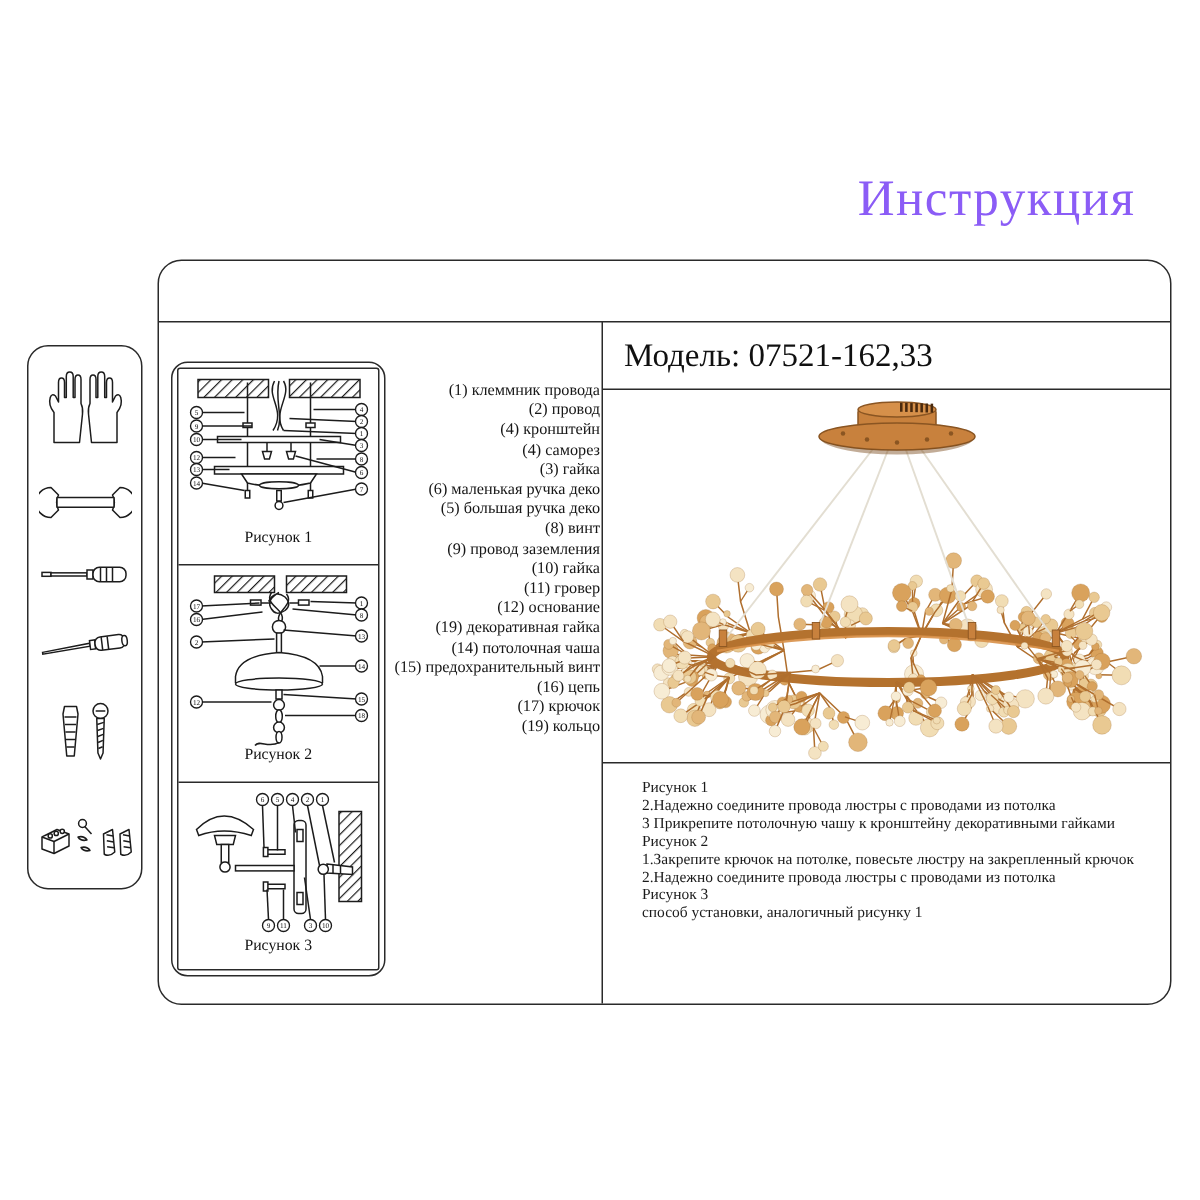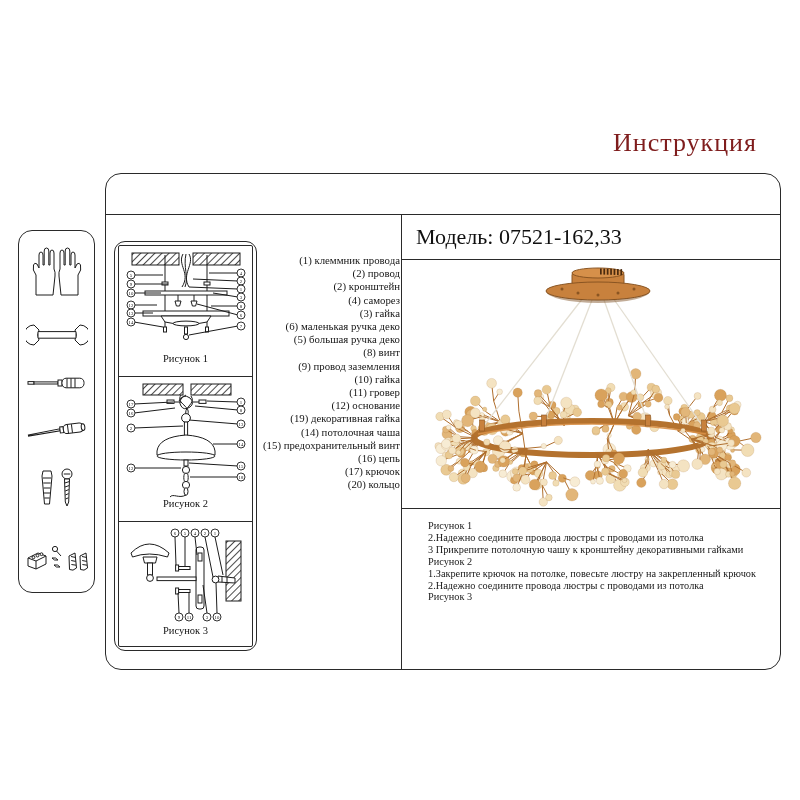--- a/index.html
+++ b/index.html
@@ -1,21 +1,21 @@
 <!DOCTYPE html>
 <html><head>
 <meta charset="utf-8">
 <style>
   html,body{margin:0;padding:0;}
   body{
     width:800px;height:800px;background:#ffffff;position:relative;
     font-family:"Liberation Serif", serif;color:#1b1b1b;overflow:hidden;
   }
   .page-title{
-    position:absolute;top:128px;right:43px;font-size:26px;letter-spacing:1px;color:#7f1d1d;
+    position:absolute;top:114px;right:43px;font-size:34px;letter-spacing:1px;color:#8b5cf6;
   }
   
   .main-frame{
     position:absolute;left:105px;top:173px;width:674px;height:495px;
     border:1.6px solid #2a2a2a;border-radius:16px;background:#fff;
   }
   .top-strip{
     position:absolute;left:0;top:0;right:0;height:40px;border-bottom:1.4px solid #2a2a2a;
   }
   .divider-v{
@@ -351,36 +351,36 @@
         <div class="fig-caption">Рисунок 3</div>
       </div>
 
     </div>
   </div>
 
   <div class="parts-list">
 
   <div class="part-line">(1) клеммник провода</div>
       <div class="part-line">(2) провод</div>
-      <div class="part-line">(2) кронштейн</div>
+      <div class="part-line">(4) кронштейн</div>
       <div class="part-line">(4) саморез</div>
       <div class="part-line">(3) гайка</div>
       <div class="part-line">(6) маленькая ручка деко</div>
       <div class="part-line">(5) большая ручка деко</div>
       <div class="part-line">(8) винт</div>
       <div class="part-line">(9) провод заземления</div>
       <div class="part-line">(10) гайка</div>
       <div class="part-line">(11) гровер</div>
       <div class="part-line">(12) основание</div>
       <div class="part-line">(19) декоративная гайка</div>
       <div class="part-line">(14) потолочная чаша</div>
       <div class="part-line">(15) предохранительный винт</div>
       <div class="part-line">(16) цепь</div>
       <div class="part-line">(17) крючок</div>
-      <div class="part-line">(20) кольцо</div>
+      <div class="part-line">(19) кольцо</div>
     </div>
 
   <div class="right-region">
     <div class="model-bar">Модель: 07521-162,33</div>
 
     <div class="photo-area">
       <svg id="chandelier-svg" width="379" height="248" viewBox="0 0 379 248">
         <g id="fol-back">
             <path d="M313.8 179.6 L320.1 196.9 L322.1 211.9" stroke="#b06f2e" stroke-width="1" fill="none"></path>
             <circle cx="322.11153437788846" cy="211.873533641717" r="5.949804210662842" fill="#e2b679" stroke="rgba(160,110,50,0.35)" stroke-width="0.5"></circle>
@@ -944,15 +944,16 @@
 
     <div class="instructions">
 
     <div class="instr-line">Рисунок 1</div>
         <div class="instr-line">2.Надежно соедините провода люстры с проводами из потолка</div>
         <div class="instr-line">3 Прикрепите потолочную чашу к кронштейну декоративными гайками</div>
         <div class="instr-line">Рисунок 2</div>
         <div class="instr-line">1.Закрепите крючок на потолке, повесьте люстру на закрепленный крючок</div>
         <div class="instr-line">2.Надежно соедините провода люстры с проводами из потолка</div>
         <div class="instr-line">Рисунок 3</div>
+        <div class="instr-line">способ установки, аналогичный рисунку 1</div>
       </div>
   </div>
 </div>
 
 </body></html>

